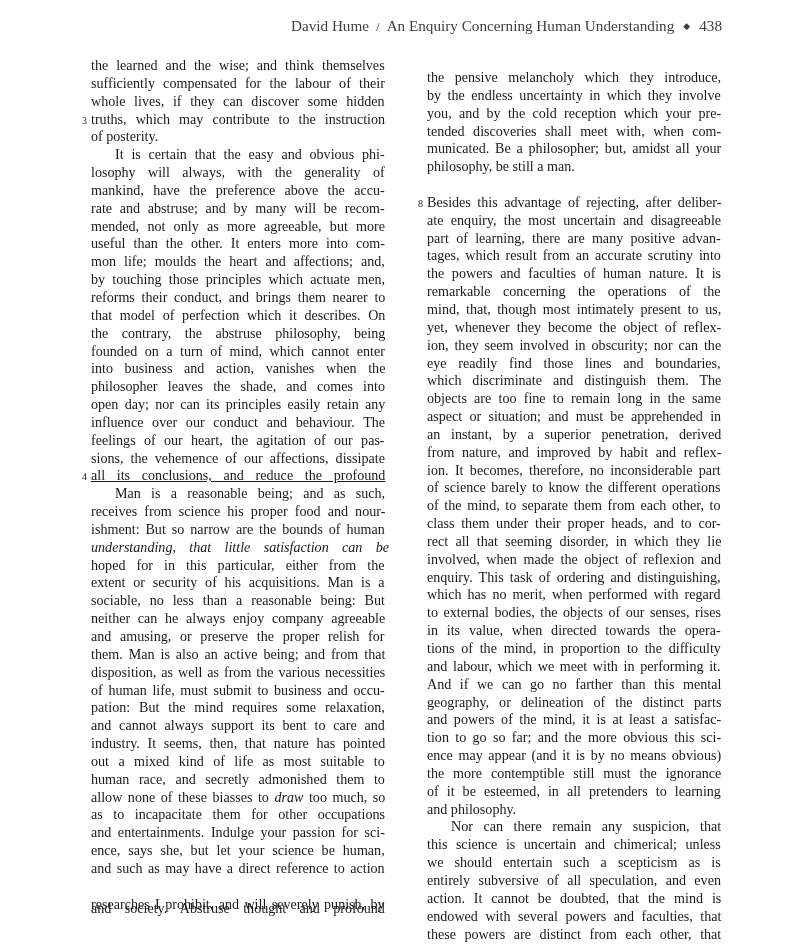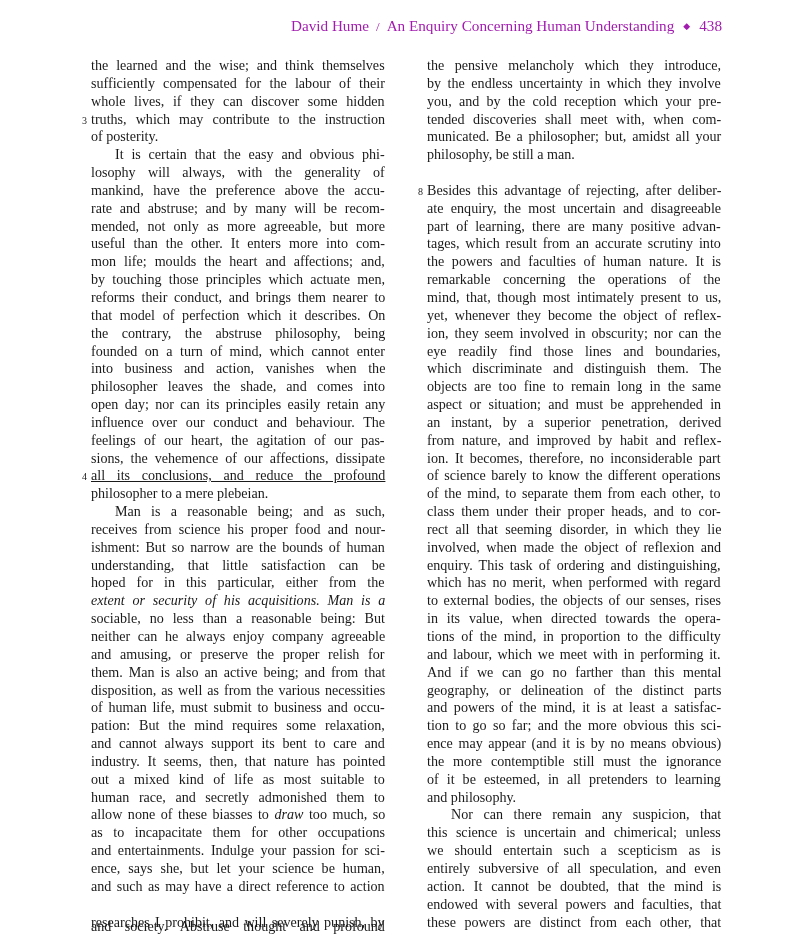--- a/index.html
+++ b/index.html
@@ -21,41 +21,41 @@
       width: 794px;
       height: 952px;
     }
     .running-header {
       position: absolute;
       top: 17px;
       right: 72px;
       font-family: "Liberation Serif", "DejaVu Serif", serif;
       font-size: 15.2px;
       white-space: nowrap;
-      color: #a21caf;
+      color: #404040;
       display: flex;
       align-items: baseline;
     }
     .running-header .sep {
       margin: 0 7px;
       font-size: 13px;
     }
     .running-header .ornament {
       margin: 0 9px 0 9px;
       font-size: 9px;
       position: relative;
       top: -2px;
     }
     .column {
       position: absolute;
       top: 57px;
       width: 294px;
     }
     .col-left { left: 91px; }
-    .col-right { left: 427px; width: 294px; }
+    .col-right { left: 427px; width: 294px; margin-top: 12px; }
 
     .line {
       display: block;
       height: 17.85px;
       line-height: 17.85px;
       font-family: "Liberation Serif", "DejaVu Serif", serif;
       font-size: 14.1px;
       text-align: justify;
       text-align-last: justify;
       white-space: nowrap;
@@ -115,27 +115,26 @@
       <div class="line"><span class="txt" style="white-space: nowrap; display: inline-block; width: auto; word-spacing: 4.14286px;"><span>that model of perfection which it describes. On</span></span></div>
       <div class="line"><span class="txt" style="white-space: nowrap; display: inline-block; width: auto; word-spacing: 10px;"><span>the contrary, the abstruse philosophy, being</span></span></div>
       <div class="line"><span class="txt" style="white-space: nowrap; display: inline-block; width: auto; word-spacing: 4px;"><span>founded on a turn of mind, which cannot enter</span></span></div>
       <div class="line"><span class="txt" style="white-space: nowrap; display: inline-block; width: auto; word-spacing: 8.16667px;"><span>into business and action, vanishes when the</span></span></div>
       <div class="line"><span class="txt" style="white-space: nowrap; display: inline-block; width: auto; word-spacing: 6.66667px;"><span>philosopher leaves the shade, and comes into</span></span></div>
       <div class="line"><span class="txt" style="white-space: nowrap; display: inline-block; width: auto; word-spacing: 2.75px;"><span>open day; nor can its principles easily retain any</span></span></div>
       <div class="line"><span class="txt" style="white-space: nowrap; display: inline-block; width: auto; word-spacing: 5.16667px;"><span>influence over our conduct and behaviour. The</span></span></div>
       <div class="line"><span class="txt" style="white-space: nowrap; display: inline-block; width: auto; word-spacing: 4.75px;"><span>feelings of our heart, the agitation of our pas-</span></span></div>
       <div class="line"><span class="txt" style="white-space: nowrap; display: inline-block; width: auto; word-spacing: 3.5px;"><span>sions, the vehemence of our affections, dissipate</span></span></div>
       <div class="line"><span class="margin-num">4</span><span class="txt" style="white-space: nowrap; display: inline-block; width: auto; word-spacing: 8.16667px; text-decoration: underline;"><span>all its conclusions, and reduce the profound</span></span></div>
-      <div class="line last"><span class="txt" style="white-space: nowrap; display: inline-block; width: auto;"><span>philosopher to a mere plebeian.</span></span></div>
       <div class="line indent"><span class="txt" style="white-space: nowrap; display: inline-block; width: auto; word-spacing: 6.71429px;"><span>Man is a reasonable being; and as such,</span></span></div>
       <div class="line"><span class="txt" style="white-space: nowrap; display: inline-block; width: auto; word-spacing: 3.57143px;"><span>receives from science his proper food and nour-</span></span></div>
       <div class="line"><span class="txt" style="white-space: nowrap; display: inline-block; width: auto; word-spacing: 2.375px;"><span>ishment: But so narrow are the bounds of human</span></span></div>
-      <div class="line"><span class="txt" style="white-space: nowrap; display: inline-block; width: auto; word-spacing: 9.8px;"><span>understanding, that little satisfaction can be</span></span></div>
+      <div class="line"><span class="txt" style="white-space: nowrap; display: inline-block; width: auto; word-spacing: 9.8px; font-style: italic;"><span>understanding, that little satisfaction can be</span></span></div>
       <div class="line"><span class="txt" style="white-space: nowrap; display: inline-block; width: auto; word-spacing: 7.57143px;"><span>hoped for in this particular, either from the</span></span></div>
-      <div class="line"><span class="txt" style="white-space: nowrap; display: inline-block; width: auto; word-spacing: 4.25px; font-style: italic;"><span>extent or security of his acquisitions. Man is a</span></span></div>
+      <div class="line"><span class="txt" style="white-space: nowrap; display: inline-block; width: auto; word-spacing: 4.25px;"><span>extent or security of his acquisitions. Man is a</span></span></div>
       <div class="line"><span class="txt" style="white-space: nowrap; display: inline-block; width: auto; word-spacing: 5.42857px;"><span>sociable, no less than a reasonable being: But</span></span></div>
       <div class="line"><span class="txt" style="white-space: nowrap; display: inline-block; width: auto; word-spacing: 4.16667px;"><span>neither can he always enjoy company agreeable</span></span></div>
       <div class="line"><span class="txt" style="white-space: nowrap; display: inline-block; width: auto; word-spacing: 5.14286px;"><span>and amusing, or preserve the proper relish for</span></span></div>
       <div class="line"><span class="txt" style="white-space: nowrap; display: inline-block; width: auto; word-spacing: 2.44444px;"><span>them. Man is also an active being; and from that</span></span></div>
       <div class="line"><span class="txt" style="white-space: nowrap; display: inline-block; width: auto; word-spacing: 1.42857px;"><span>disposition, as well as from the various necessities</span></span></div>
       <div class="line"><span class="txt" style="white-space: nowrap; display: inline-block; width: auto; word-spacing: 2.125px;"><span>of human life, must submit to business and occu-</span></span></div>
       <div class="line"><span class="txt" style="white-space: nowrap; display: inline-block; width: auto; word-spacing: 5.33333px;"><span>pation: But the mind requires some relaxation,</span></span></div>
       <div class="line"><span class="txt" style="white-space: nowrap; display: inline-block; width: auto; word-spacing: 4.25px;"><span>and cannot always support its bent to care and</span></span></div>
       <div class="line"><span class="txt" style="white-space: nowrap; display: inline-block; width: auto; word-spacing: 4.14286px;"><span>industry. It seems, then, that nature has pointed</span></span></div>
       <div class="line"><span class="txt" style="white-space: nowrap; display: inline-block; width: auto; word-spacing: 5.88889px;"><span>out a mixed kind of life as most suitable to</span></span></div>

